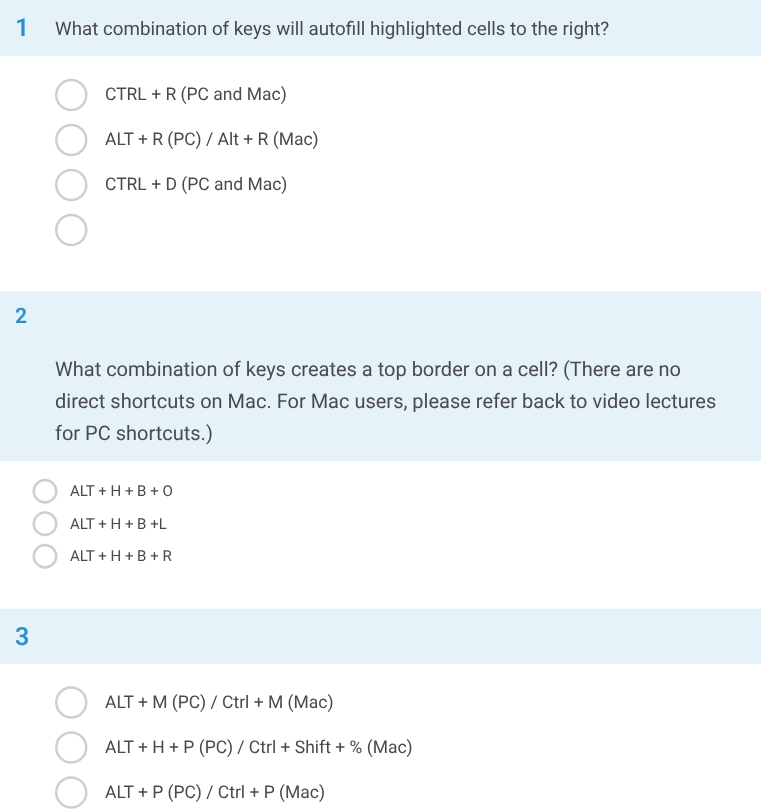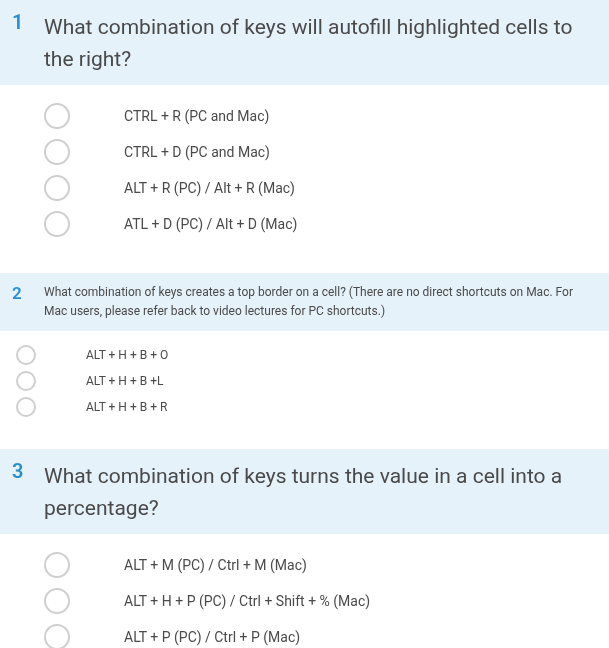--- a/index.html
+++ b/index.html
@@ -18,83 +18,81 @@
   }
   .question-number {
     width: 44px;
     flex-shrink: 0;
     font-size: 20px;
     font-weight: 600;
     color: #2a8fce;
     padding-left: 12px;
   }
   .question-text {
-    font-size: 21px;
+    font-size: 15px;
     color: #4a4a4a;
     line-height: 1.5;
     padding-top: 2px;
     padding-right: 6px;
   }
   .options {
     padding: 18px 0 6px 44px;
   }
   .option-row {
     display: flex;
     align-items: center;
     margin-bottom: 10px;
     cursor: pointer;
-    gap: 40px;
   }
   .radio {
     width: 26px;
     height: 26px;
     border: 2px solid #cfcfcf;
     border-radius: 50%;
     flex-shrink: 0;
     margin-right: 14px;
     background: #fff;
   }
   .option-label {
     font-size: 14px;
     color: #4a4a4a;
   }
 
   
   .compact .question-number { font-size: 17px; }
-  .compact .question-text { font-size: 12px; line-height: 1.6; padding-top: 0; }
-  .compact .options { padding-left: 16px; padding-top: 14px; }
+  .compact .question-text { font-size: 16px; line-height: 1.6; padding-top: 0; margin-top: 40px; }
+  .compact .options { padding-left: 26px; padding-top: 14px; }
   .compact .radio { width: 20px; height: 20px; margin-right: 10px; }
   .compact .option-row { margin-bottom: 6px; }
   .compact .option-label { font-size: 12px; }
 </style>
 </head>
 <body>
 
 <div id="root">
     <div class="question-block">
       <div class="question-header">
         <div class="question-number">1</div>
         <div class="question-text">What combination of keys will autofill highlighted cells to the right?</div>
       </div>
       <div class="options">
         <div class="option-row">
           <span class="radio"></span>
           <span class="option-label">CTRL + R (PC and Mac)</span>
         </div>
         <div class="option-row">
           <span class="radio"></span>
+          <span class="option-label">ALT + R (PC) / Alt + R (Mac)</span>
+        </div>
+        <div class="option-row">
+          <span class="radio"></span>
           <span class="option-label">CTRL + D (PC and Mac)</span>
         </div>
         <div class="option-row">
           <span class="radio"></span>
-          <span class="option-label">ALT + R (PC) / Alt + R (Mac)</span>
-        </div>
-        <div class="option-row">
-          <span class="radio"></span>
-          <span class="option-label">ATL + D (PC) / Alt + D (Mac)</span>
         </div>
       </div>
     </div>
     <div class="question-block compact">
       <div class="question-header">
         <div class="question-number">2</div>
         <div class="question-text">What combination of keys creates a top border on a cell? (There are no direct shortcuts on Mac. For Mac users, please refer back to video lectures for PC shortcuts.)</div>
       </div>
       <div class="options">
         <div class="option-row">
@@ -107,21 +105,20 @@
         </div>
         <div class="option-row">
           <span class="radio"></span>
           <span class="option-label">ALT + H + B + R</span>
         </div>
       </div>
     </div>
     <div class="question-block">
       <div class="question-header">
         <div class="question-number">3</div>
-        <div class="question-text">What combination of keys turns the value in a cell into a percentage?</div>
       </div>
       <div class="options">
         <div class="option-row">
           <span class="radio"></span>
           <span class="option-label">ALT + M (PC) / Ctrl + M (Mac)</span>
         </div>
         <div class="option-row">
           <span class="radio"></span>
           <span class="option-label">ALT + H + P (PC) / Ctrl + Shift + % (Mac)</span>
         </div>

